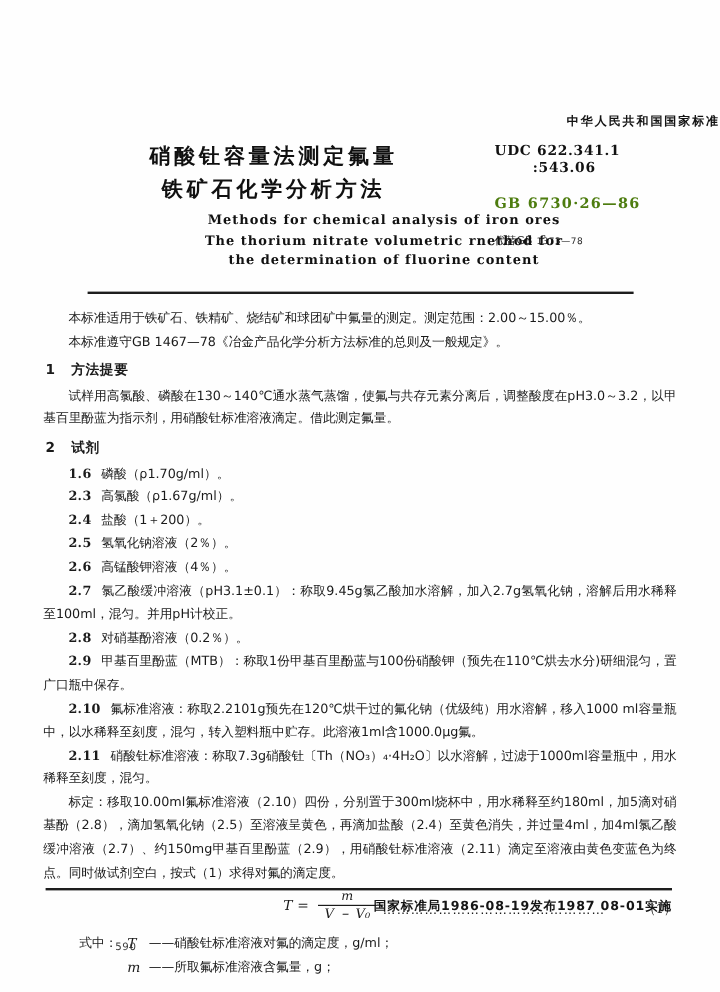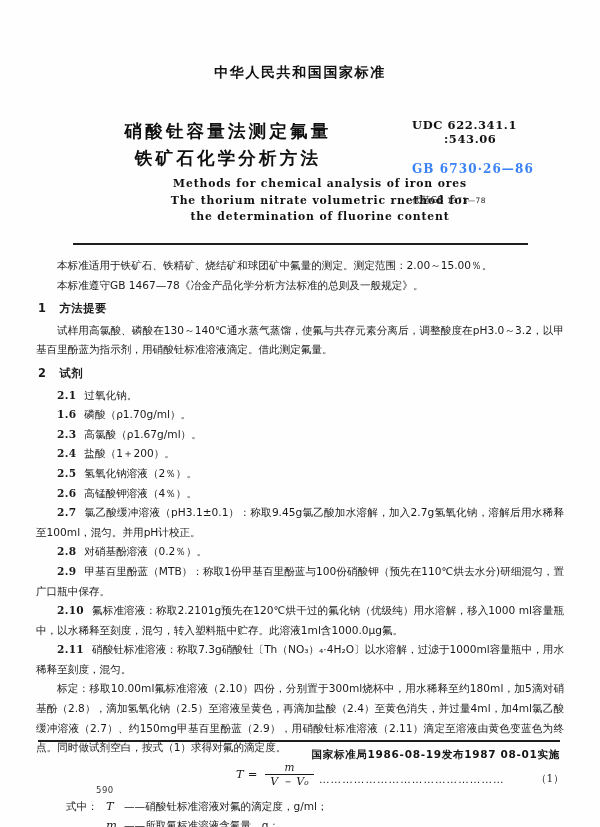--- a/index.html
+++ b/index.html
@@ -18,25 +18,25 @@
 
   .page {
     position: absolute;
     inset: 0;
     background: #fefefe;
   }
 
   
   .nat-std {
     position: absolute;
-    top: 64px;
+    top: 94px;
     left: 0;
     right: 0;
-    text-align: center;
-    font-size: 14px;
+    text-align: right;
+    font-size: 10px;
     font-weight: 700;
     letter-spacing: 1.6px;
     color: #131313;
   }
 
   .title-block {
     position: absolute;
     top: 118px;
     left: 78px;
     width: 300px;
@@ -66,21 +66,21 @@
   }
   .udc .udc-sub {
     display: block;
     padding-left: 32px;
   }
   .gbno {
     margin-top: 16px;
     font-size: 12px;
     font-weight: 700;
     letter-spacing: 1.1px;
-    color: #3b82f6;
+    color: #4d7c0f;
   }
   .replaces {
     margin-top: 18px;
     font-size: 9px;
     letter-spacing: 0.2px;
     color: #2a2a2a;
     font-family: "DejaVu Sans", "Liberation Sans", sans-serif;
   }
   .replaces .old {
     font-size: 7.5px;
@@ -281,21 +281,20 @@
     <div class="sec">
       <span class="num">1</span><span>方法提要</span>
     </div>
 
     <p class="p">试样用高氯酸、磷酸在130～140℃通水蒸气蒸馏，使氟与共存元素分离后，调整酸度在pH3.0～3.2，以甲基百里酚蓝为指示剂，用硝酸钍标准溶液滴定。借此测定氟量。</p>
 
     <div class="sec">
       <span class="num">2</span><span>试剂</span>
     </div>
 
-    <p class="item"><span class="no">2.1</span><span>过氧化钠。</span></p>
     <p class="item"><span class="no">1.6</span><span>磷酸（ρ1.70g/ml）。</span></p>
     <p class="item"><span class="no">2.3</span><span>高氯酸（ρ1.67g/ml）。</span></p>
     <p class="item"><span class="no">2.4</span><span>盐酸（1＋200）。</span></p>
     <p class="item"><span class="no">2.5</span><span>氢氧化钠溶液（2％）。</span></p>
     <p class="item"><span class="no">2.6</span><span>高锰酸钾溶液（4％）。</span></p>
     <p class="item"><span class="no">2.7</span><span>氯乙酸缓冲溶液（pH3.1±0.1）：称取9.45g氯乙酸加水溶解，加入2.7g氢氧化钠，溶解后用水稀释至100ml，混匀。并用pH计校正。</span></p>
     <p class="item"><span class="no">2.8</span><span>对硝基酚溶液（0.2％）。</span></p>
     <p class="item"><span class="no">2.9</span><span>甲基百里酚蓝（MTB）：称取1份甲基百里酚蓝与100份硝酸钾（预先在110℃烘去水分)研细混匀，置广口瓶中保存。</span></p>
     <p class="item"><span class="no">2.10</span><span>氟标准溶液：称取2.2101g预先在120℃烘干过的氟化钠（优级纯）用水溶解，移入1000 ml容量瓶中，以水稀释至刻度，混匀，转入塑料瓶中贮存。此溶液1ml含1000.0μg氟。</span></p>
     <p class="item"><span class="no">2.11</span><span>硝酸钍标准溶液：称取7.3g硝酸钍〔Th（NO₃）₄·4H₂O〕以水溶解，过滤于1000ml容量瓶中，用水稀释至刻度，混匀。</span></p>

